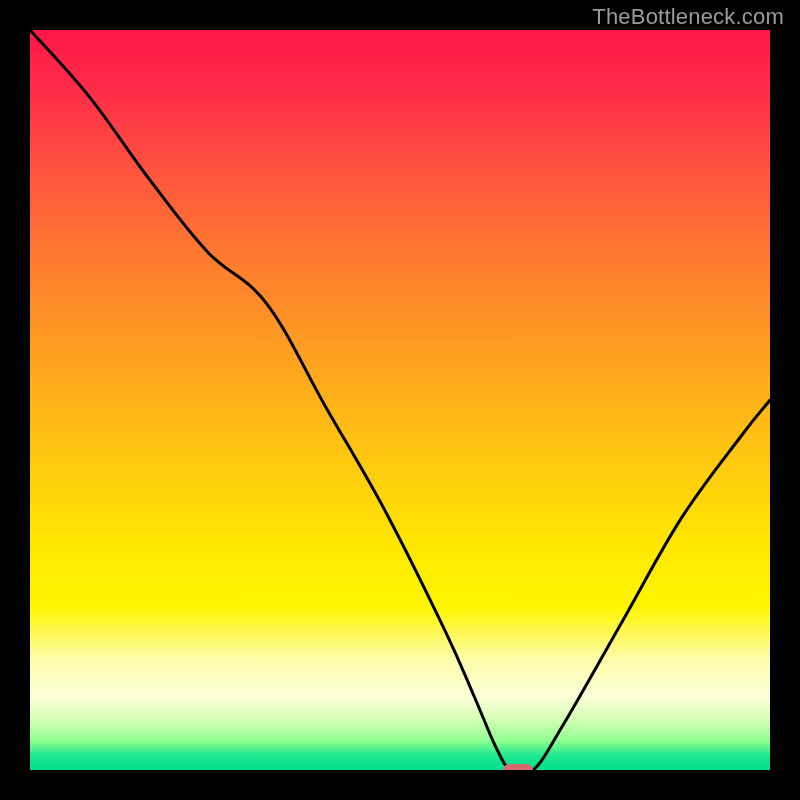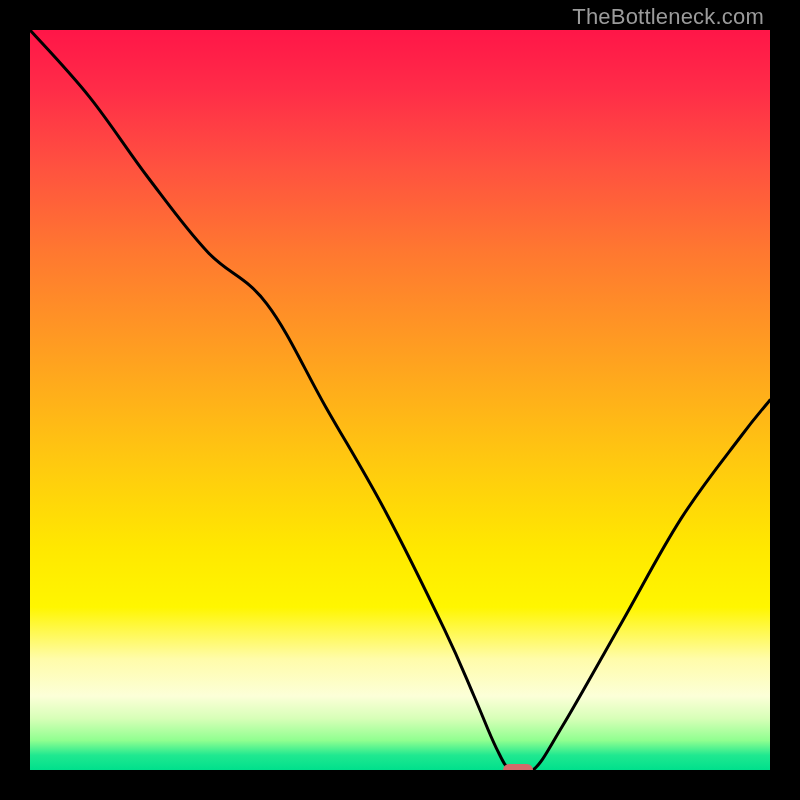--- a/index.html
+++ b/index.html
@@ -54,21 +54,21 @@
     position: absolute;
     width: 30px;
     height: 12px;
     border-radius: 6px;
     background: #d46a6a;
     transform: translate(-50%, -50%);
   }
   .watermark {
     position: absolute;
     top: 4px;
-    right: 36px;
+    right: 16px;
     color: #9b9b9b;
     font-family: Arial, Helvetica, sans-serif;
     font-size: 22px;
     font-weight: 500;
     letter-spacing: 0.2px;
   }
 </style>
 </head>
 <body>
 

